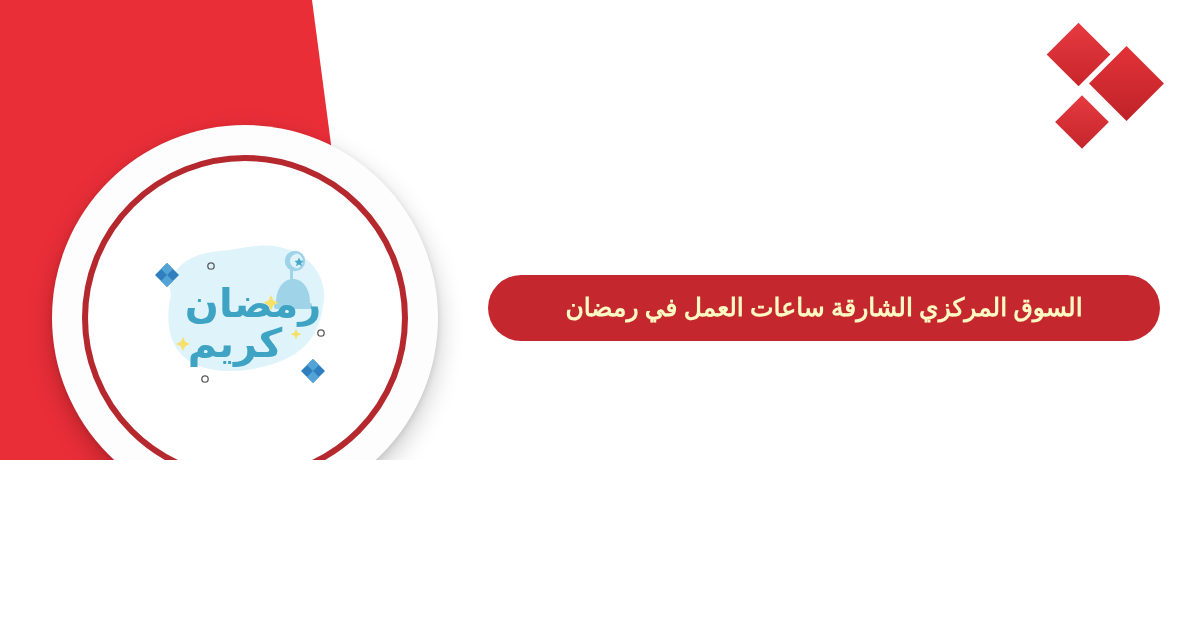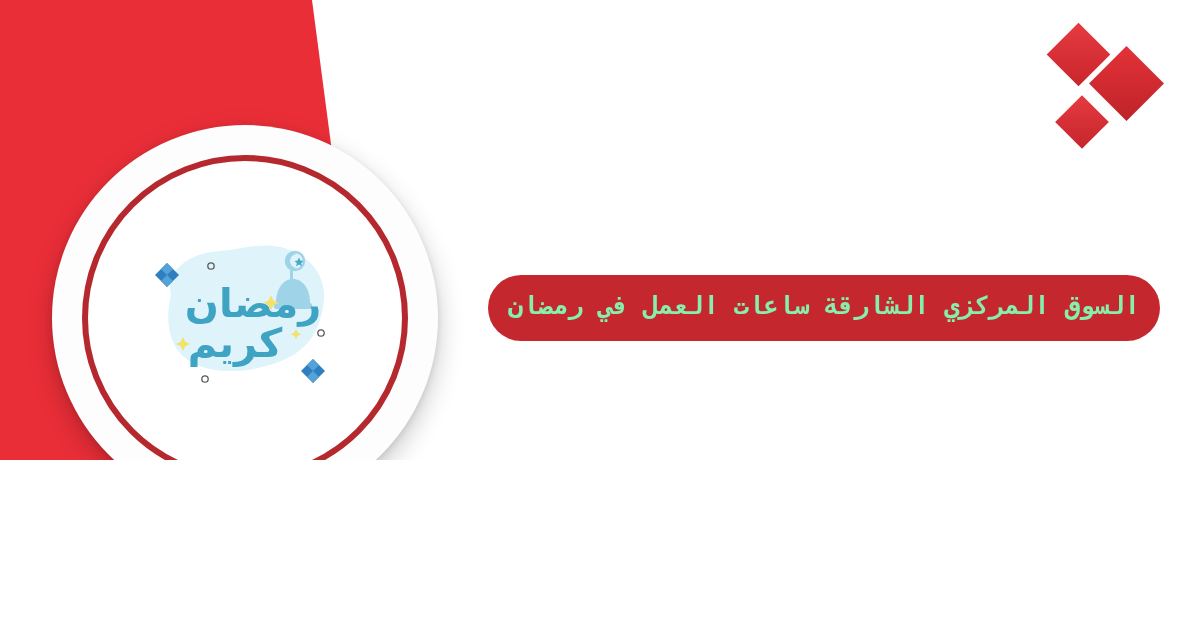--- a/index.html
+++ b/index.html
@@ -74,29 +74,29 @@
 
   
   .title-pill{
     position:absolute;left:488px;top:275px;width:672px;height:66px;
     background:#C4282E;
     border-radius:33px;
     display:flex;align-items:center;justify-content:center;
     box-sizing:border-box;padding:0 18px;
   }
   .title-text{
-    color:#86efac;
+    color:#fef9c3;
     font-size:25px;
     font-weight:bold;
     line-height:1.25;
     letter-spacing:0px;
     text-align:center;
     direction:rtl;
     white-space:nowrap;
-    font-family:Liberation Mono, monospace;
+    font-family:Liberation Serif, serif;
   }
 
   
   .logo-pill{
     position:absolute;left:862px;top:512px;width:306px;height:80px;
     background:#FFFFFF;border-radius:40px;
     display:flex;align-items:center;justify-content:center;
     box-sizing:border-box;
     direction:rtl;
   }

